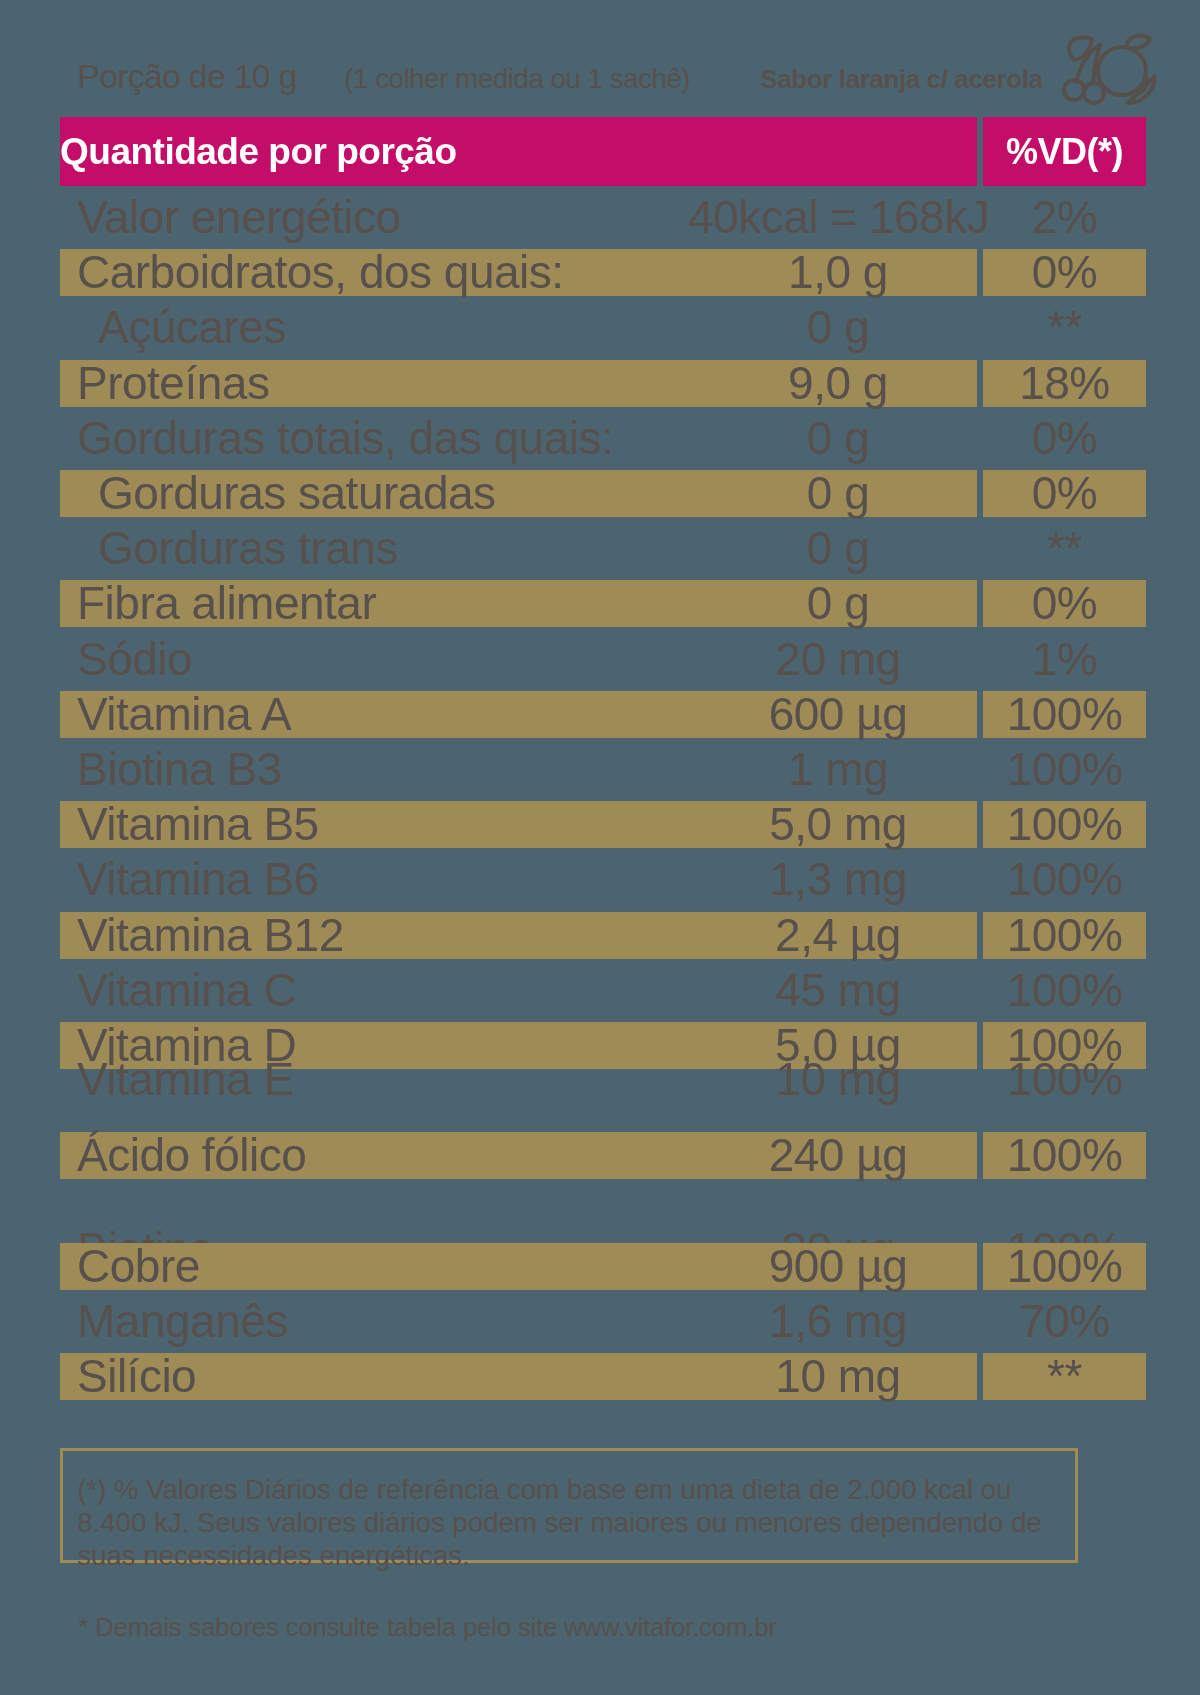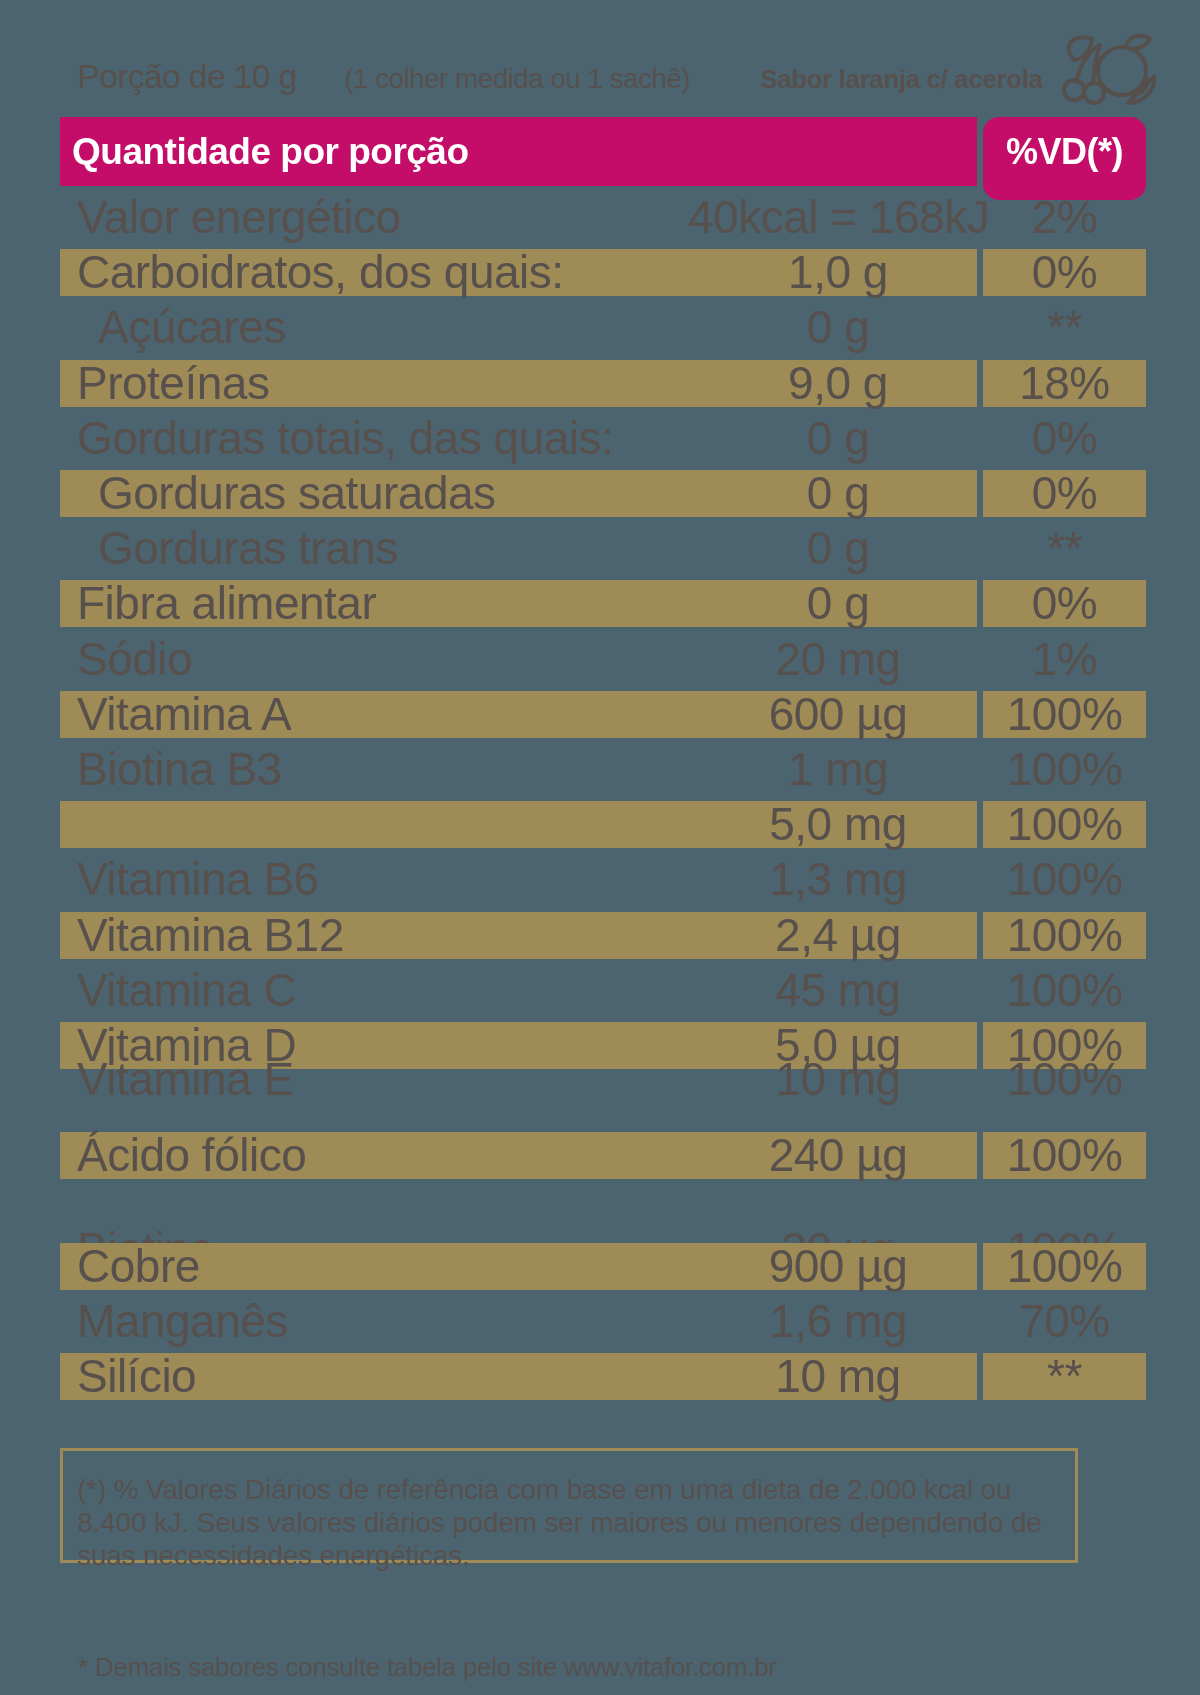--- a/index.html
+++ b/index.html
@@ -24,45 +24,45 @@
   .portion{position:absolute;left:77px;top:57px;font-size:34px;letter-spacing:-0.8px;white-space:nowrap;}
   .measure{position:absolute;left:344px;top:63px;font-size:28px;letter-spacing:-0.6px;white-space:nowrap;}
   .flavor{position:absolute;left:760px;top:64px;font-size:26px;letter-spacing:-0.4px;white-space:nowrap;font-weight:bold;}
   .fruit{position:absolute;left:1048px;top:33px;}
 
   
   .hdr-main{
     position:absolute;left:60px;top:117px;width:917px;height:69px;
     background:var(--magenta);color:var(--white);
     font-size:37px;font-weight:bold;line-height:69px;
-    padding-left:12px;box-sizing:border-box;letter-spacing:-0.5px;white-space:nowrap;
+    padding-left:0;box-sizing:border-box;letter-spacing:-0.5px;white-space:nowrap;
   }
   .hdr-vd{
-    position:absolute;left:983px;top:117px;width:163px;height:83px;
+    position:absolute;left:983px;top:117px;width:163px;height:69px;
     background:var(--magenta);color:var(--white);
-    font-size:36px;font-weight:bold;line-height:69px;text-align:center;letter-spacing:-0.5px;border-radius:16px;
+    font-size:36px;font-weight:bold;line-height:69px;text-align:center;letter-spacing:-0.5px;
   }
 
   
   .row{position:absolute;left:0;width:1200px;height:47px;font-size:46px;letter-spacing:-0.5px;}
   .cell-main{position:absolute;left:60px;width:917px;height:47px;}
   .cell-vd{position:absolute;left:983px;width:163px;height:47px;text-align:center;}
   .row.band .cell-main,.row.band .cell-vd{background:var(--gold);}
   .label{position:absolute;left:17px;top:0;line-height:47px;white-space:nowrap;}
   .row.indent .label{left:38px;}
   .value{position:absolute;left:628px;top:0;width:300px;text-align:center;line-height:47px;white-space:nowrap;}
   .vd{display:block;line-height:47px;}
 
   
   .footnote{
     position:absolute;left:60px;top:1448px;width:1018px;height:115px;
     border:3px solid var(--gold);box-sizing:border-box;
     padding:22px 14px;font-size:28px;line-height:33px;letter-spacing:-0.2px;
   }
-  .bottom-note{position:absolute;left:78px;top:1612px;font-size:26px;letter-spacing:-0.3px;white-space:nowrap;margin-top:40px;}
+  .bottom-note{position:absolute;left:78px;top:1612px;font-size:26px;letter-spacing:-0.3px;white-space:nowrap;}
 </style>
 </head>
 <body>
 
 <div class="sheet">
 
   <span class="portion">Porção de 10 g</span>
   <span class="measure">(1 colher medida ou 1 sachê)</span>
   <span class="flavor">Sabor laranja c/ acerola</span>
 
@@ -176,20 +176,21 @@
     <div class="cell-main">
       <span class="label">Biotina B3</span>
       <span class="value">1 mg</span>
     </div>
     <div class="cell-vd">
       <span class="vd">100%</span>
     </div>
   </div>
       <div class="row band" style="top: 801px;">
     <div class="cell-main">
+      <span class="label">Vitamina B5</span>
       <span class="value">5,0 mg</span>
     </div>
     <div class="cell-vd">
       <span class="vd">100%</span>
     </div>
   </div>
       <div class="row plain" style="top: 856px;">
     <div class="cell-main">
       <span class="label">Vitamina B6</span>
       <span class="value">1,3 mg</span>

